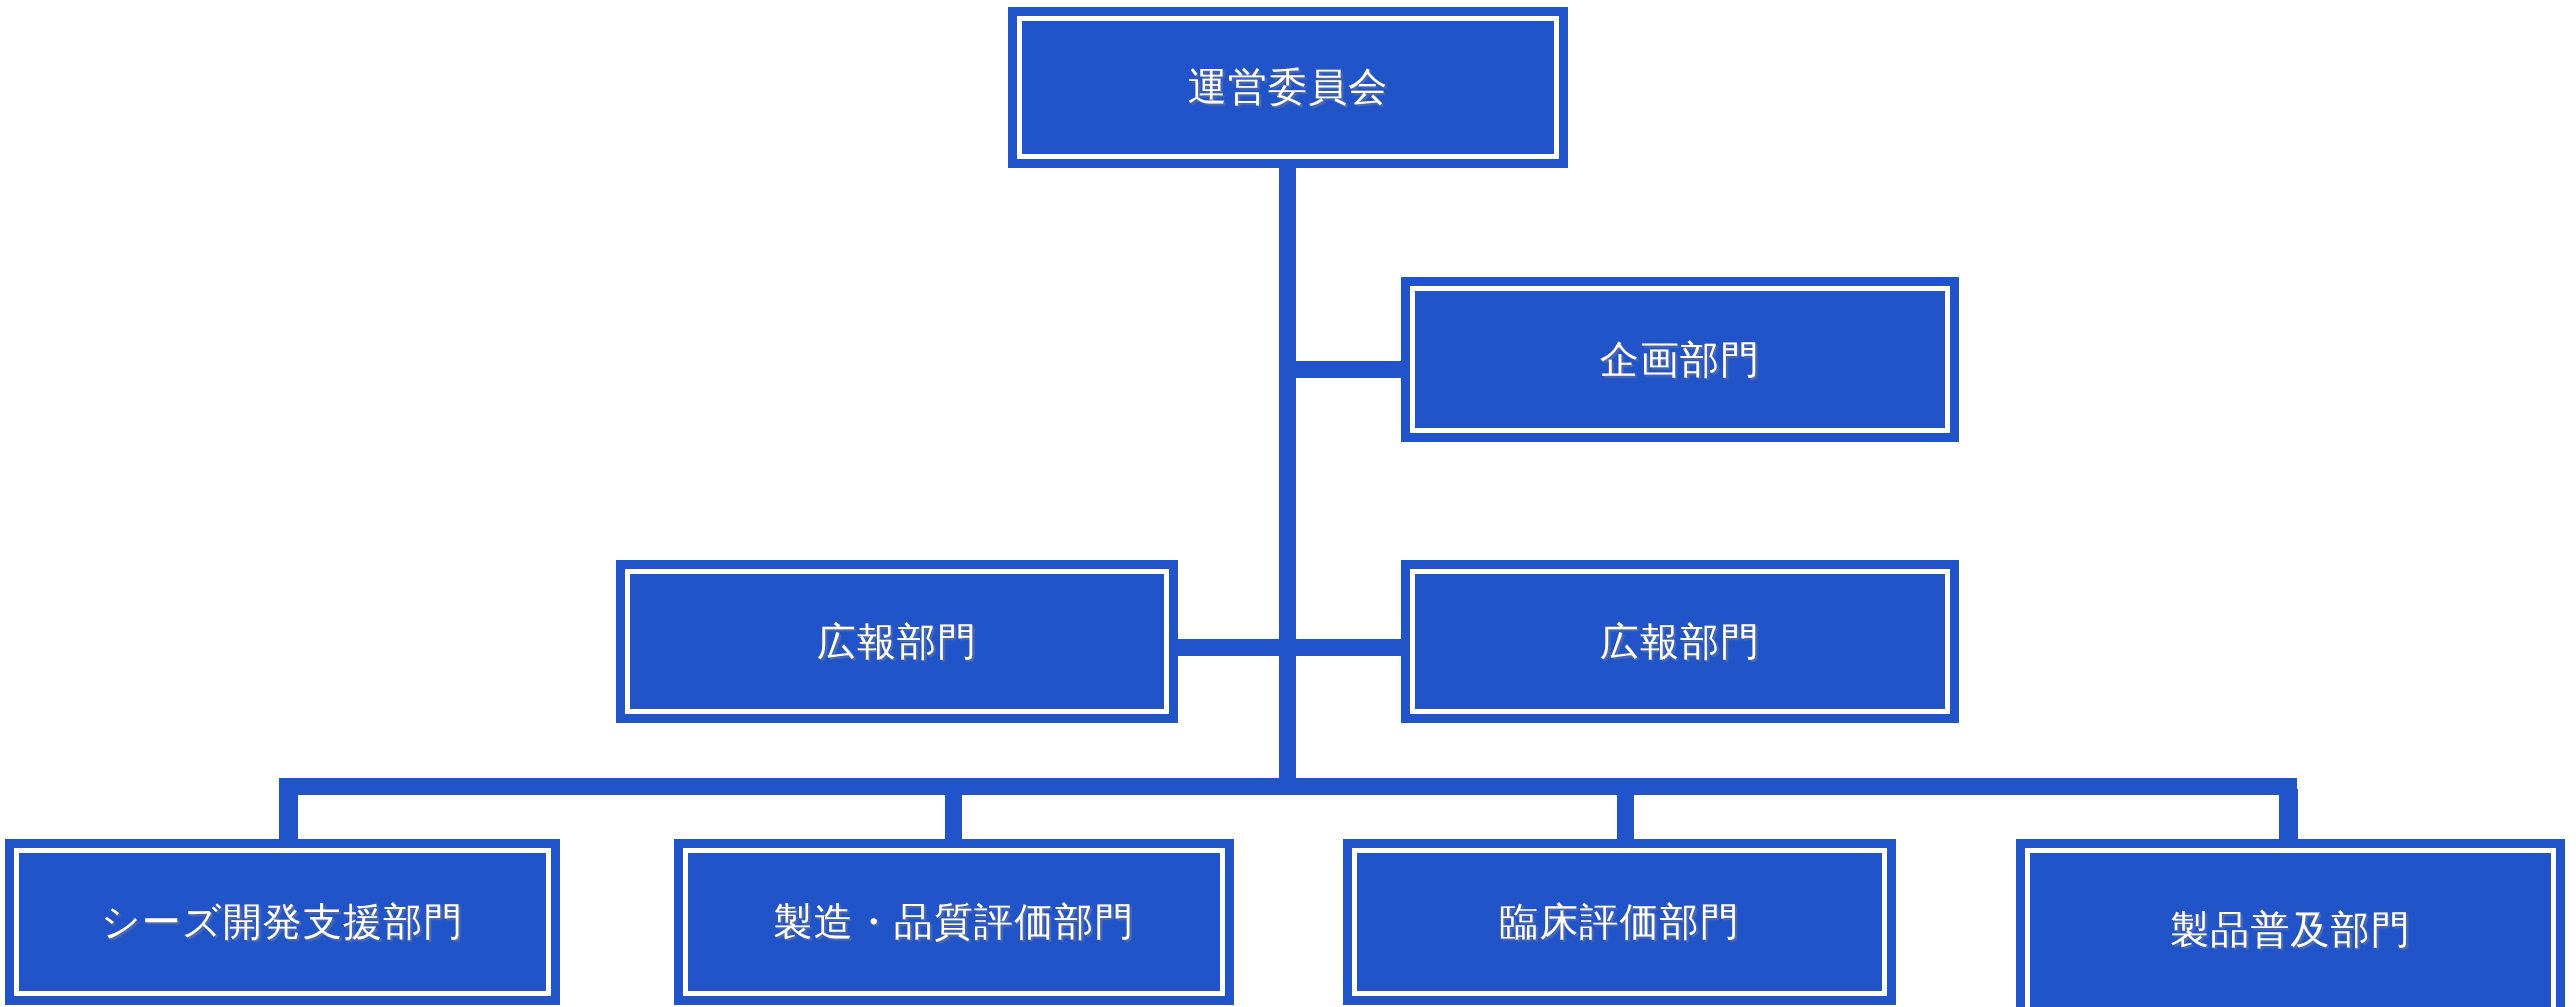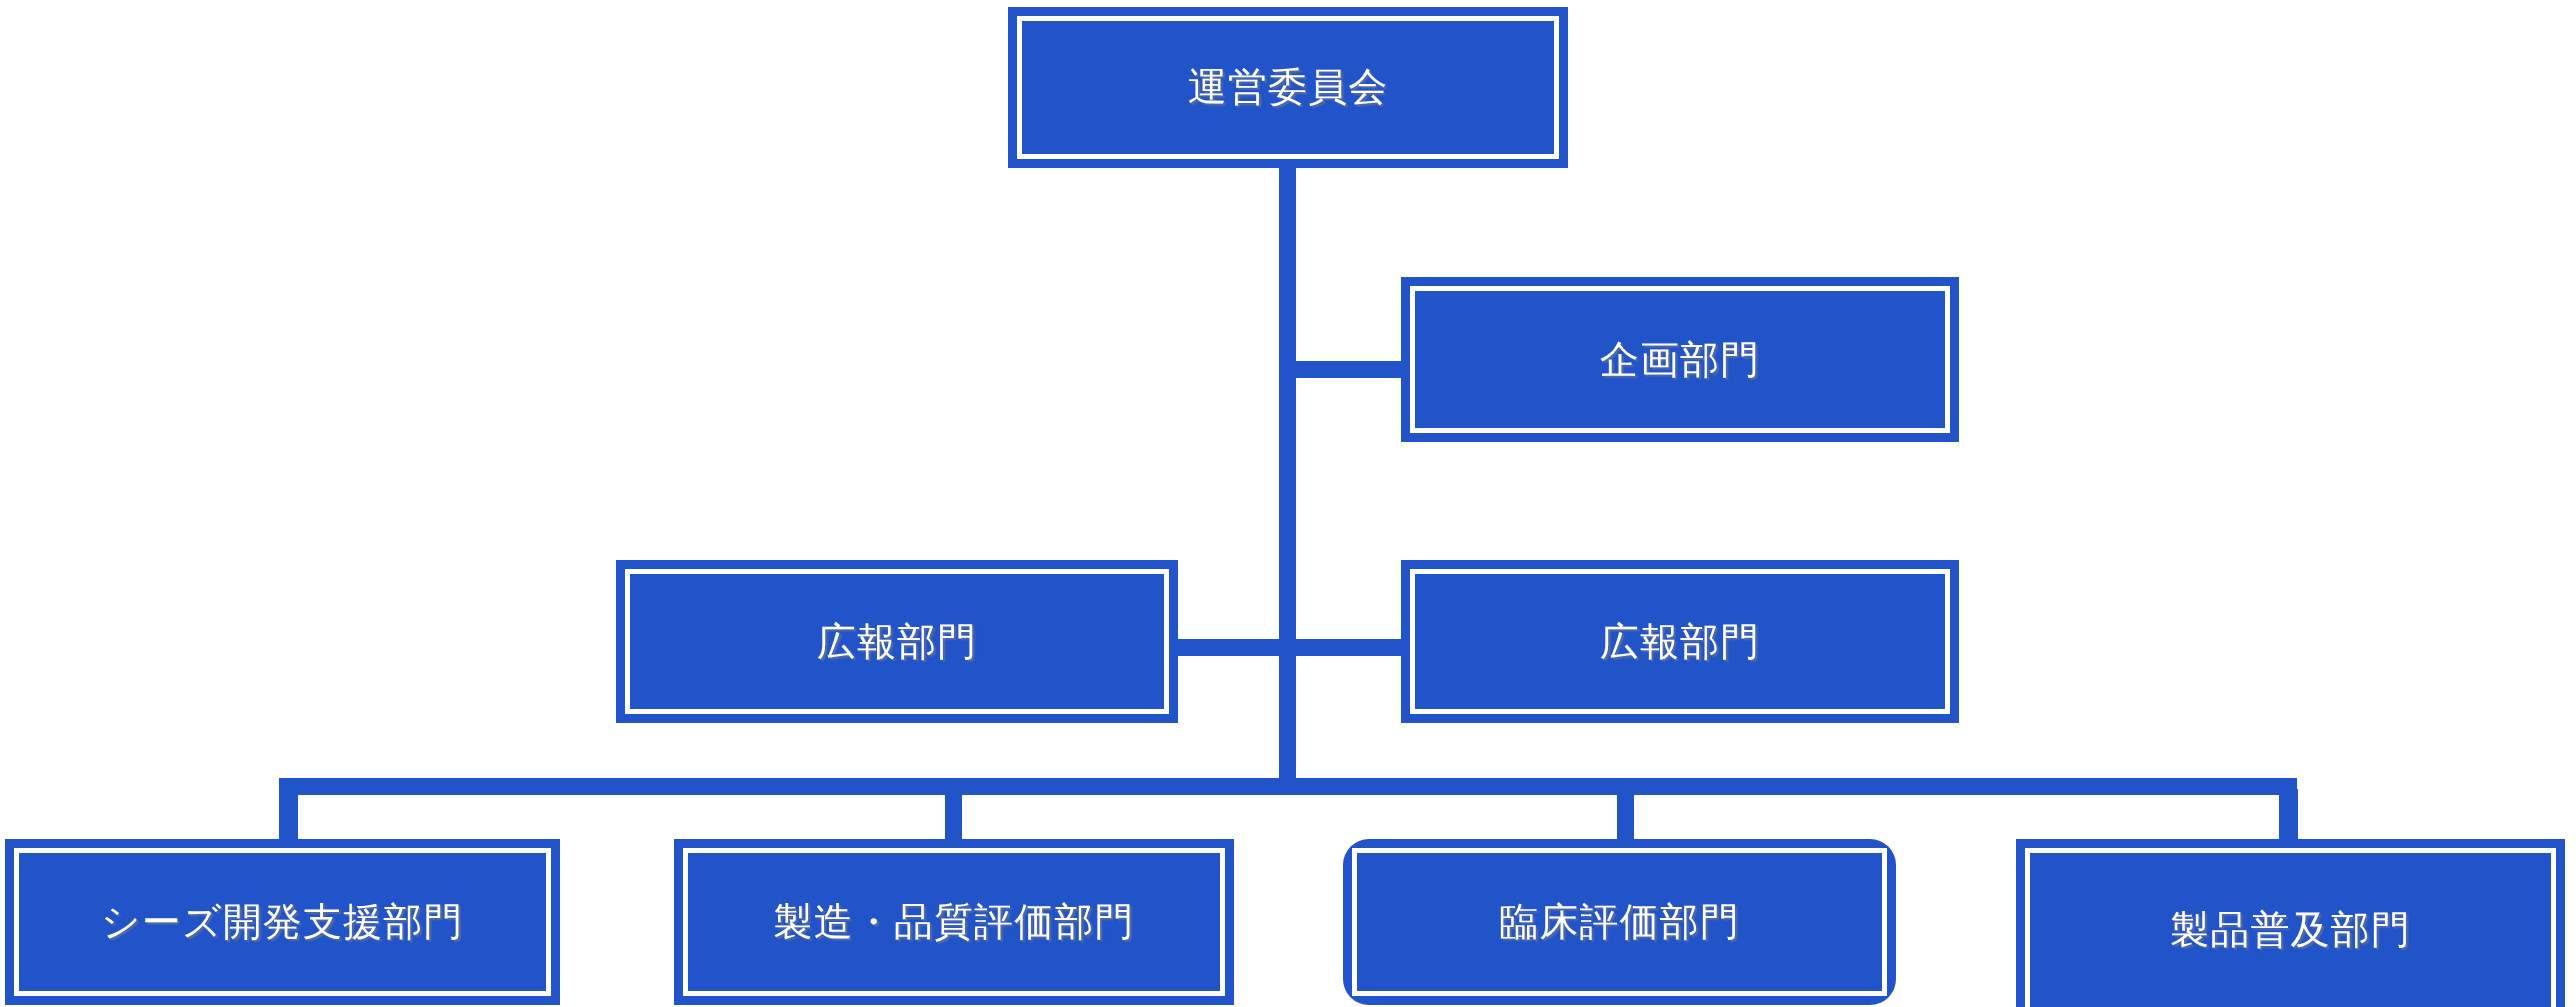--- a/index.html
+++ b/index.html
@@ -51,21 +51,21 @@
     letter-spacing: 1.1px;
     white-space: nowrap;
     text-shadow: 2.2px 2.2px 1.7px rgba(130,130,130,0.55);
   }
   .n-steering      { left: 1008px; top: 6.7px;   width: 560px; height: 161px; }
   .n-planning      { left: 1401px; top: 277px;  width: 558px;  height: 165px; }
   .n-admin         { left: 616px; top: 560px; width: 562px; height: 163px; }
   .n-pr            { left: 1401px; top: 560px; width: 558px;  height: 163px; }
   .n-seeds         { left: 4.5px;    top: 839px; width: 555px;  height: 166px; }
   .n-manufacturing { left: 674px; top: 839px; width: 560px; height: 166px; text-align: center; }
-  .n-clinical      { left: 1343px; top: 839px; width: 553px;  height: 166px; border-radius: 26px; }
+  .n-clinical      { left: 1343px; top: 839px; width: 553px;  height: 166px; }
   .n-dissemination { left: 2016px; top: 839px; width: 549px;  height: 182px; }
 </style>
 </head>
 <body>
 
 <div id="stage">
 
   <div class="line trunk"></div>
   <div class="line stub-planning"></div>
   <div class="line cross-mid"></div>

